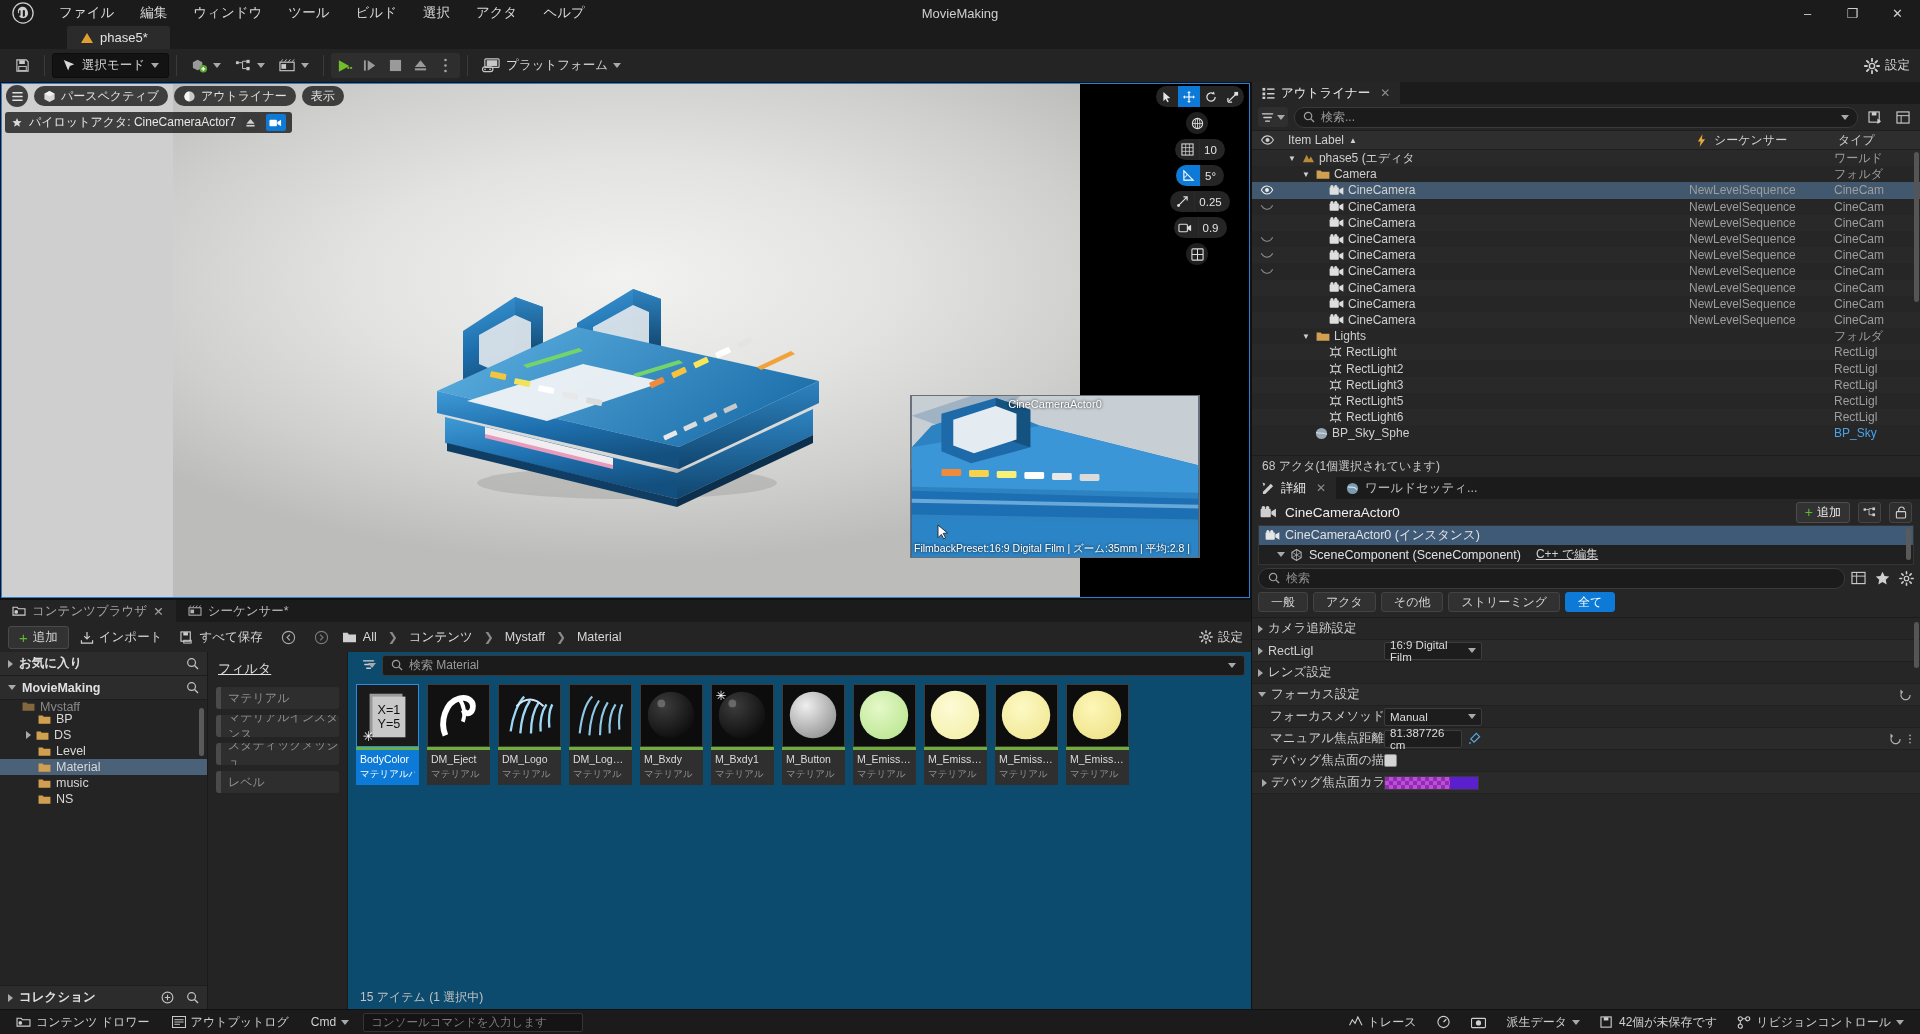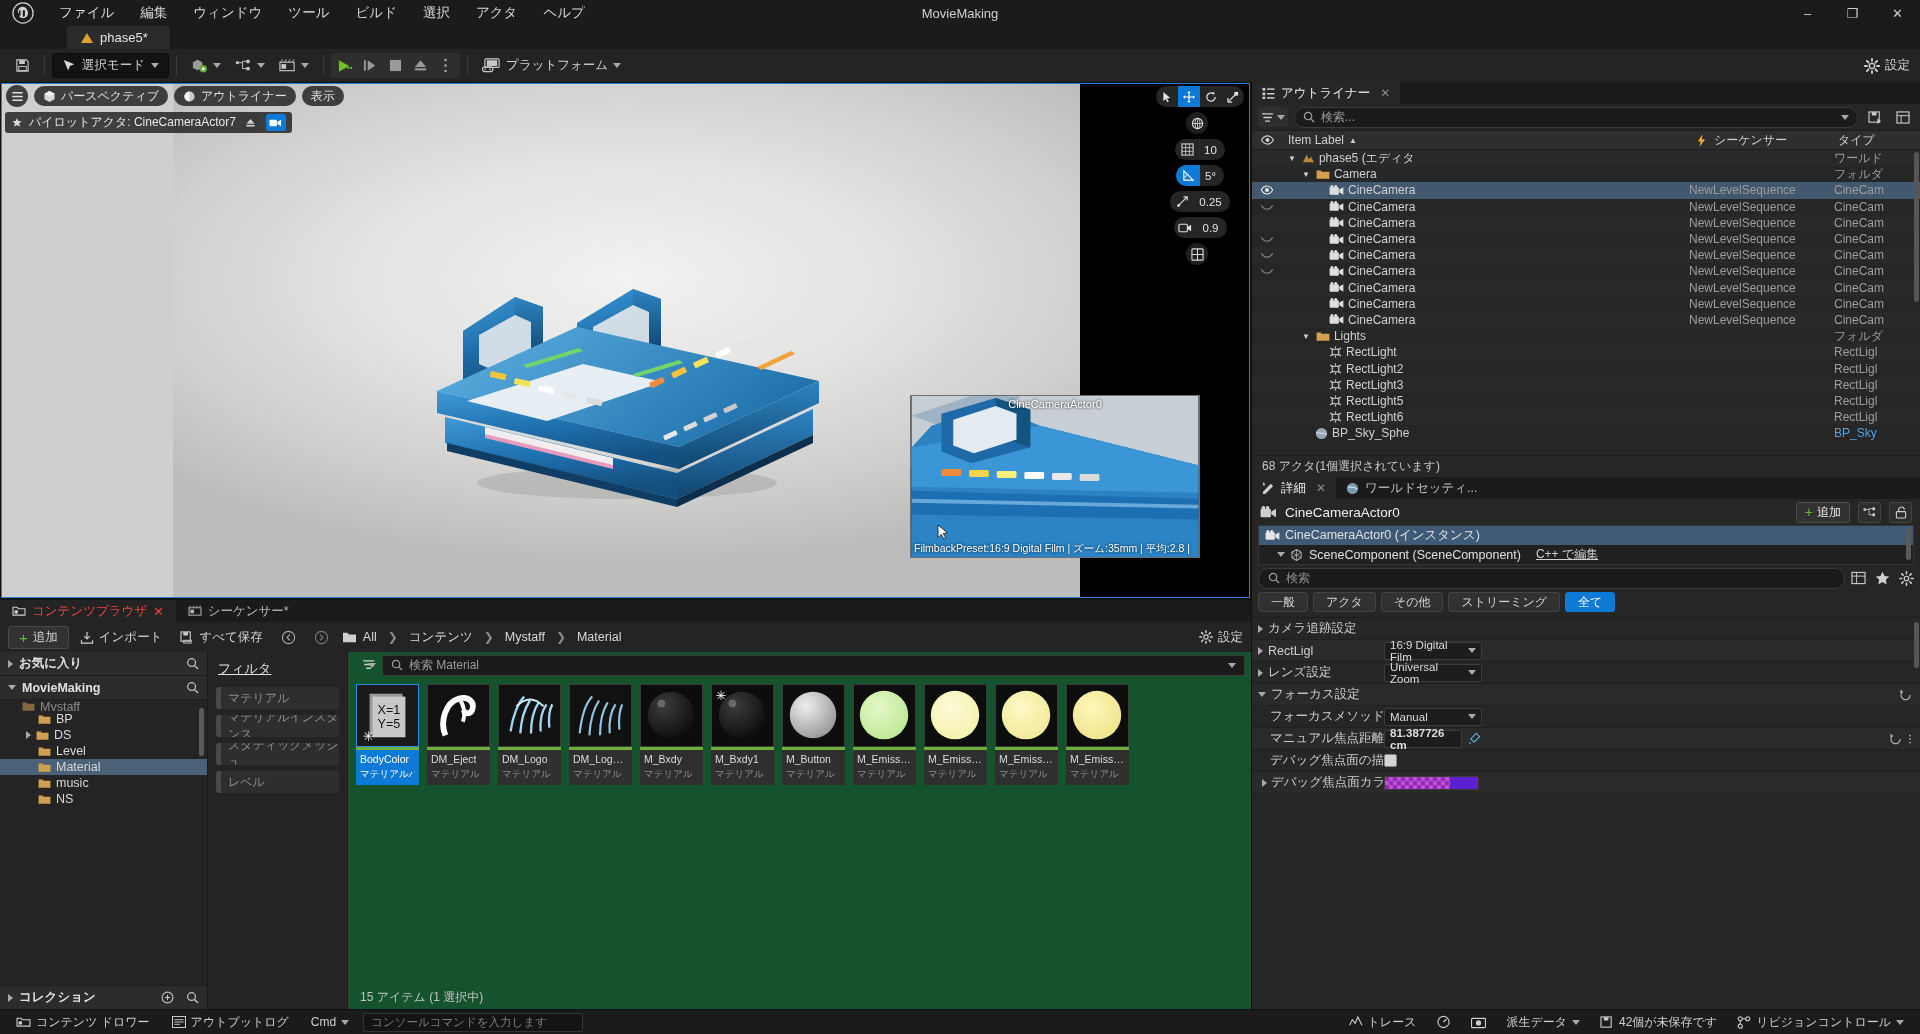--- a/index.html
+++ b/index.html
@@ -74,39 +74,39 @@
   
   .pip { position:absolute; right:50px; bottom:40px; width:290px; height:163px; border:1px solid #6e6e6e; overflow:hidden; background:#1f3f63; z-index:14;}
   .pip-label { position:absolute; top:2px; left:0; right:0; text-align:center; font-size:11px; color:#fff; text-shadow:0 0 3px #000; z-index:3;}
   .pip-foot { position:absolute; bottom:0; left:0; right:0; font-size:10.5px; color:#fff; text-shadow:0 0 3px #000; padding:1px 3px; z-index:3; white-space:nowrap; overflow:hidden;}
   .pip-cursor { position:absolute; left:26px; bottom:12px; z-index:4; }
 
   
   .cb { flex:1; background:#242424; display:flex; flex-direction:column; min-height:0; border-top:1px solid #111;}
   .cb-tabs { height:22px; display:flex; align-items:flex-end; background:#1b1b1b; }
   .cb-tab { height:22px; display:flex; align-items:center; gap:6px; padding:0 12px; font-size:12.5px; color:#b9b9b9;}
-  .cb-tab.active { background:#242424; color:#ef4444;justify-content:space-between;}
+  .cb-tab.active { background:#242424; color:#a3a3a3;justify-content:space-between;}
   .cb-toolbar { height:30px; display:flex; align-items:center; gap:4px; padding:0 8px; background:#242424;}
   .cb-addbtn { background:#323232; border:1px solid #4a4a4a; border-radius:3px; height:23px; display:flex; align-items:center; gap:5px; padding:0 10px; font-size:12.5px;}
   .cb-tb { display:flex; align-items:center; gap:5px; padding:0 7px; height:23px; font-size:12.5px; color:#d2d2d2;}
   .crumb { font-size:12.5px; color:#d8d8d8; padding:0 2px;}
   .crumb-sep { color:#8a8a8a; padding:0 5px; font-size:12px;}
   .cb-main { flex:1; display:flex; min-height:0; }
   .cb-left { width:208px; background:#242424; display:flex; flex-direction:column; border-right:1px solid #1a1a1a;}
   .sec-head { height:24px; display:flex; align-items:center; gap:6px; padding:0 8px; background:#2c2c2c; border-bottom:1px solid #1d1d1d; font-size:12.5px; font-weight:bold; color:#e0e0e0;}
   .sec-head .sp { flex:1; }
   .tree { flex:1; overflow:hidden; position:relative; padding-top:2px;}
   .tnode { height:16px; display:flex; align-items:center; gap:5px; font-size:12.5px; color:#d7d7d7; padding-left:22px;}
   .tnode.sel { background:#4a6178; }
   .tnode.ind2 { padding-left:38px;}
   .cb-filter { width:140px; background:#242424; border-right:1px solid #1a1a1a; display:flex; flex-direction:column;}
   .f-title { padding:8px 10px 6px; font-size:13px; color:#e2e2e2;text-decoration:underline;}
   .f-item { margin:3px 8px; height:22px; background:#2e2e2e; border-radius:3px; display:flex; align-items:center; font-size:12px; color:#8e8e8e; padding-left:12px; position:relative; overflow:hidden;}
   .f-item::before { content:''; position:absolute; left:0; top:0; bottom:0; width:5px; background:#4a4a4a;}
-  .cb-right { flex:1; display:flex; flex-direction:column; background:#14532d; min-width:0;}
+  .cb-right { flex:1; display:flex; flex-direction:column; background:#0c4a6e; min-width:0;}
   .cb-searchrow { height:26px; display:flex; align-items:center; gap:6px; padding:3px 6px;}
   .searchbox { flex:1; height:21px; background:#1b1b1b; border:1px solid #3a3a3a; border-radius:3px; display:flex; align-items:center; gap:6px; padding:0 8px; font-size:12px; color:#9a9a9a;}
   .assets { flex:1; display:flex; gap:8px; padding:6px 8px 0; overflow:hidden;}
   .asset { width:63px; display:flex; flex-direction:column; }
   .asset .thumb { width:63px; height:63px; background:#181818; border:1px solid #3b3b3b; position:relative; overflow:hidden;}
   .asset .bar { height:3px; background:#6fae3a;}
   .asset .meta { background:#2f2f2f; padding:3px 4px 4px; }
   .asset .nm { font-size:10.5px; color:#dcdcdc; white-space:nowrap; overflow:hidden; text-overflow:ellipsis;}
   .asset .ty { font-size:9.5px; color:#8f8f8f; margin-top:3px; white-space:nowrap; overflow:hidden;}
   .asset.sel .thumb { border:1px solid #2a8ce0;}
@@ -154,21 +154,21 @@
   .det-tabs { display:flex; gap:5px; padding:1px 6px 5px;}
   .dtab { height:20px; padding:0 12px; border-radius:3px; background:#313131; border:1px solid #434343; font-size:12px; color:#d4d4d4; display:flex; align-items:center;}
   .dtab.on { background:#0c7ad6; border-color:#0c7ad6; color:#fff;}
   .props { flex:1; overflow:hidden; border-top:1px solid #1c1c1c;}
   .prow { height:22px; display:flex; align-items:center; border-bottom:1px solid #202020; font-size:12.5px;}
   .prow:nth-child(even){ background:#2a2a2a;}
   .prow .pname { width:132px; display:flex; align-items:center; gap:5px; padding-left:6px; color:#cfcfcf; white-space:nowrap; overflow:hidden;}
   .prow .pname.ind { padding-left:18px;}
   .prow .pval { flex:1; display:flex; align-items:center; gap:6px; padding-right:8px;}
   .dropdown { flex:1; max-width:98px; height:18px; background:#1d1d1d; border:1px solid #3d3d3d; border-radius:2px; display:flex; align-items:center; justify-content:space-between; padding:0 5px; font-size:11.5px; color:#dcdcdc;}
-  .numfield { width:78px; height:18px; background:#1d1d1d; border:1px solid #3d3d3d; border-radius:2px; display:flex; align-items:center; padding:0 5px; font-size:11.5px; color:#dcdcdc;font-weight:bold;}
+  .numfield { width:78px; height:18px; background:#1d1d1d; border:1px solid #3d3d3d; border-radius:2px; display:flex; align-items:center; padding:0 5px; font-size:11.5px; color:#dcdcdc;}
   .chk { width:13px; height:13px; background:#d4d4d4; border:1px solid #888; border-radius:2px;}
   .colorswatch { width:95px; height:14px; background:
       repeating-conic-gradient(#c24bd8 0% 25%, #8b2fb0 0% 50%) 0 0/8px 8px;
       border:1px solid #3a3a3a; position:relative;}
   .colorswatch::after { content:''; position:absolute; right:0; top:0; bottom:0; width:28px; background:#5b1fd0;}
   .arrow-r { width:0;height:0;border-top:4px solid transparent;border-bottom:4px solid transparent;border-left:5px solid #a9a9a9;}
   .arrow-d { width:0;height:0;border-left:4px solid transparent;border-right:4px solid transparent;border-top:5px solid #a9a9a9;}
   .prop-scroll { position:absolute; right:1px; width:5px; background:#555; border-radius:3px;}
 
   
@@ -1530,26 +1530,20 @@
               <div class="dropdown">
                 <span>16:9 Digital Film</span>
                 <span class="arrow-d"></span>
               </div>
             </div>
           </div>
           <div class="prow">
             <div class="pname">
               <span class="arrow-r"></span>
               <span>レンズ設定</span>
-            </div>
-            <div class="pval">
-              <div class="dropdown">
-                <span>Universal Zoom</span>
-                <span class="arrow-d"></span>
-              </div>
             </div>
           </div>
           <div class="prow">
             <div class="pname">
               <span class="arrow-d"></span>
               <span>フォーカス設定</span>
             </div>
             <div class="pval">
               <span style="margin-left:auto" class="ic">
                 <svg width="13" height="12" viewBox="0 0 14 13">

